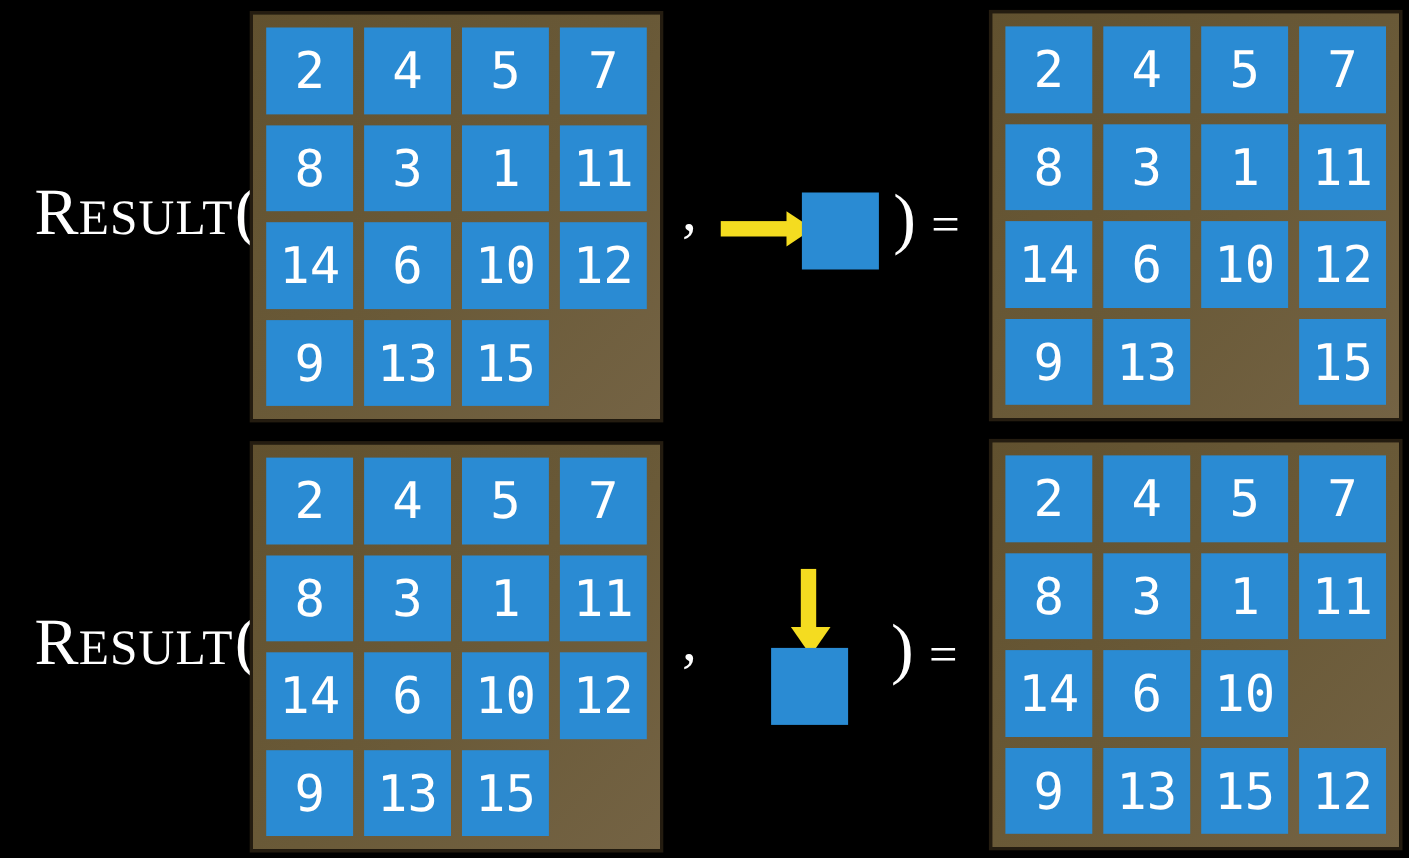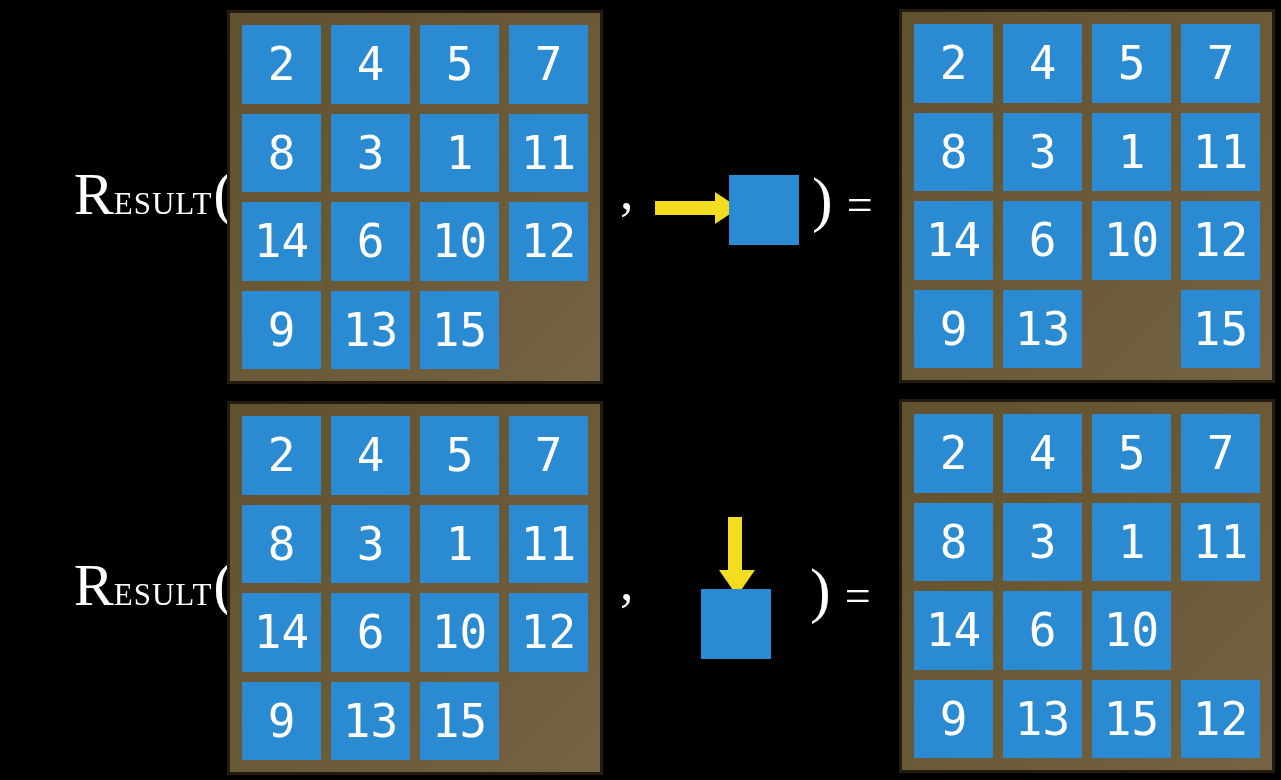--- a/index.html
+++ b/index.html
@@ -10,21 +10,21 @@
     --yellow:#f4dc20;
     --white:#ffffff;
   }
   html,body{margin:0;padding:0;background:#000;}
   .canvas{position:relative;width:1281px;height:780px;background:var(--bg);overflow:hidden;
           font-family:"Liberation Serif",serif;}
   
   .eq-label{position:absolute;left:18px;width:216px;text-align:right;color:var(--white);
             line-height:1;white-space:nowrap;}
   .fn-cap{font-size:60px;}
-  .fn-small{font-size:31px;letter-spacing:1px;}
+  .fn-small{font-size:45px;letter-spacing:1px;}
   .eq-label .paren{font-size:62px;margin-left:1px;}
   .comma{position:absolute;color:var(--white);font-size:54px;line-height:1;}
   .eq-close{position:absolute;color:var(--white);line-height:1;white-space:nowrap;}
   .close-paren{font-size:62px;}
   .equals{font-size:46px;margin-left:14px;}
   
   .board{position:absolute;width:376px;height:374px;box-sizing:border-box;
          background:linear-gradient(135deg,#61512f 0%,#6a5a38 55%,#746344 100%);
          border:3px solid var(--frame-edge);padding:12px;
          display:grid;grid-template-columns:repeat(4,1fr);grid-template-rows:repeat(4,1fr);gap:10px;}

